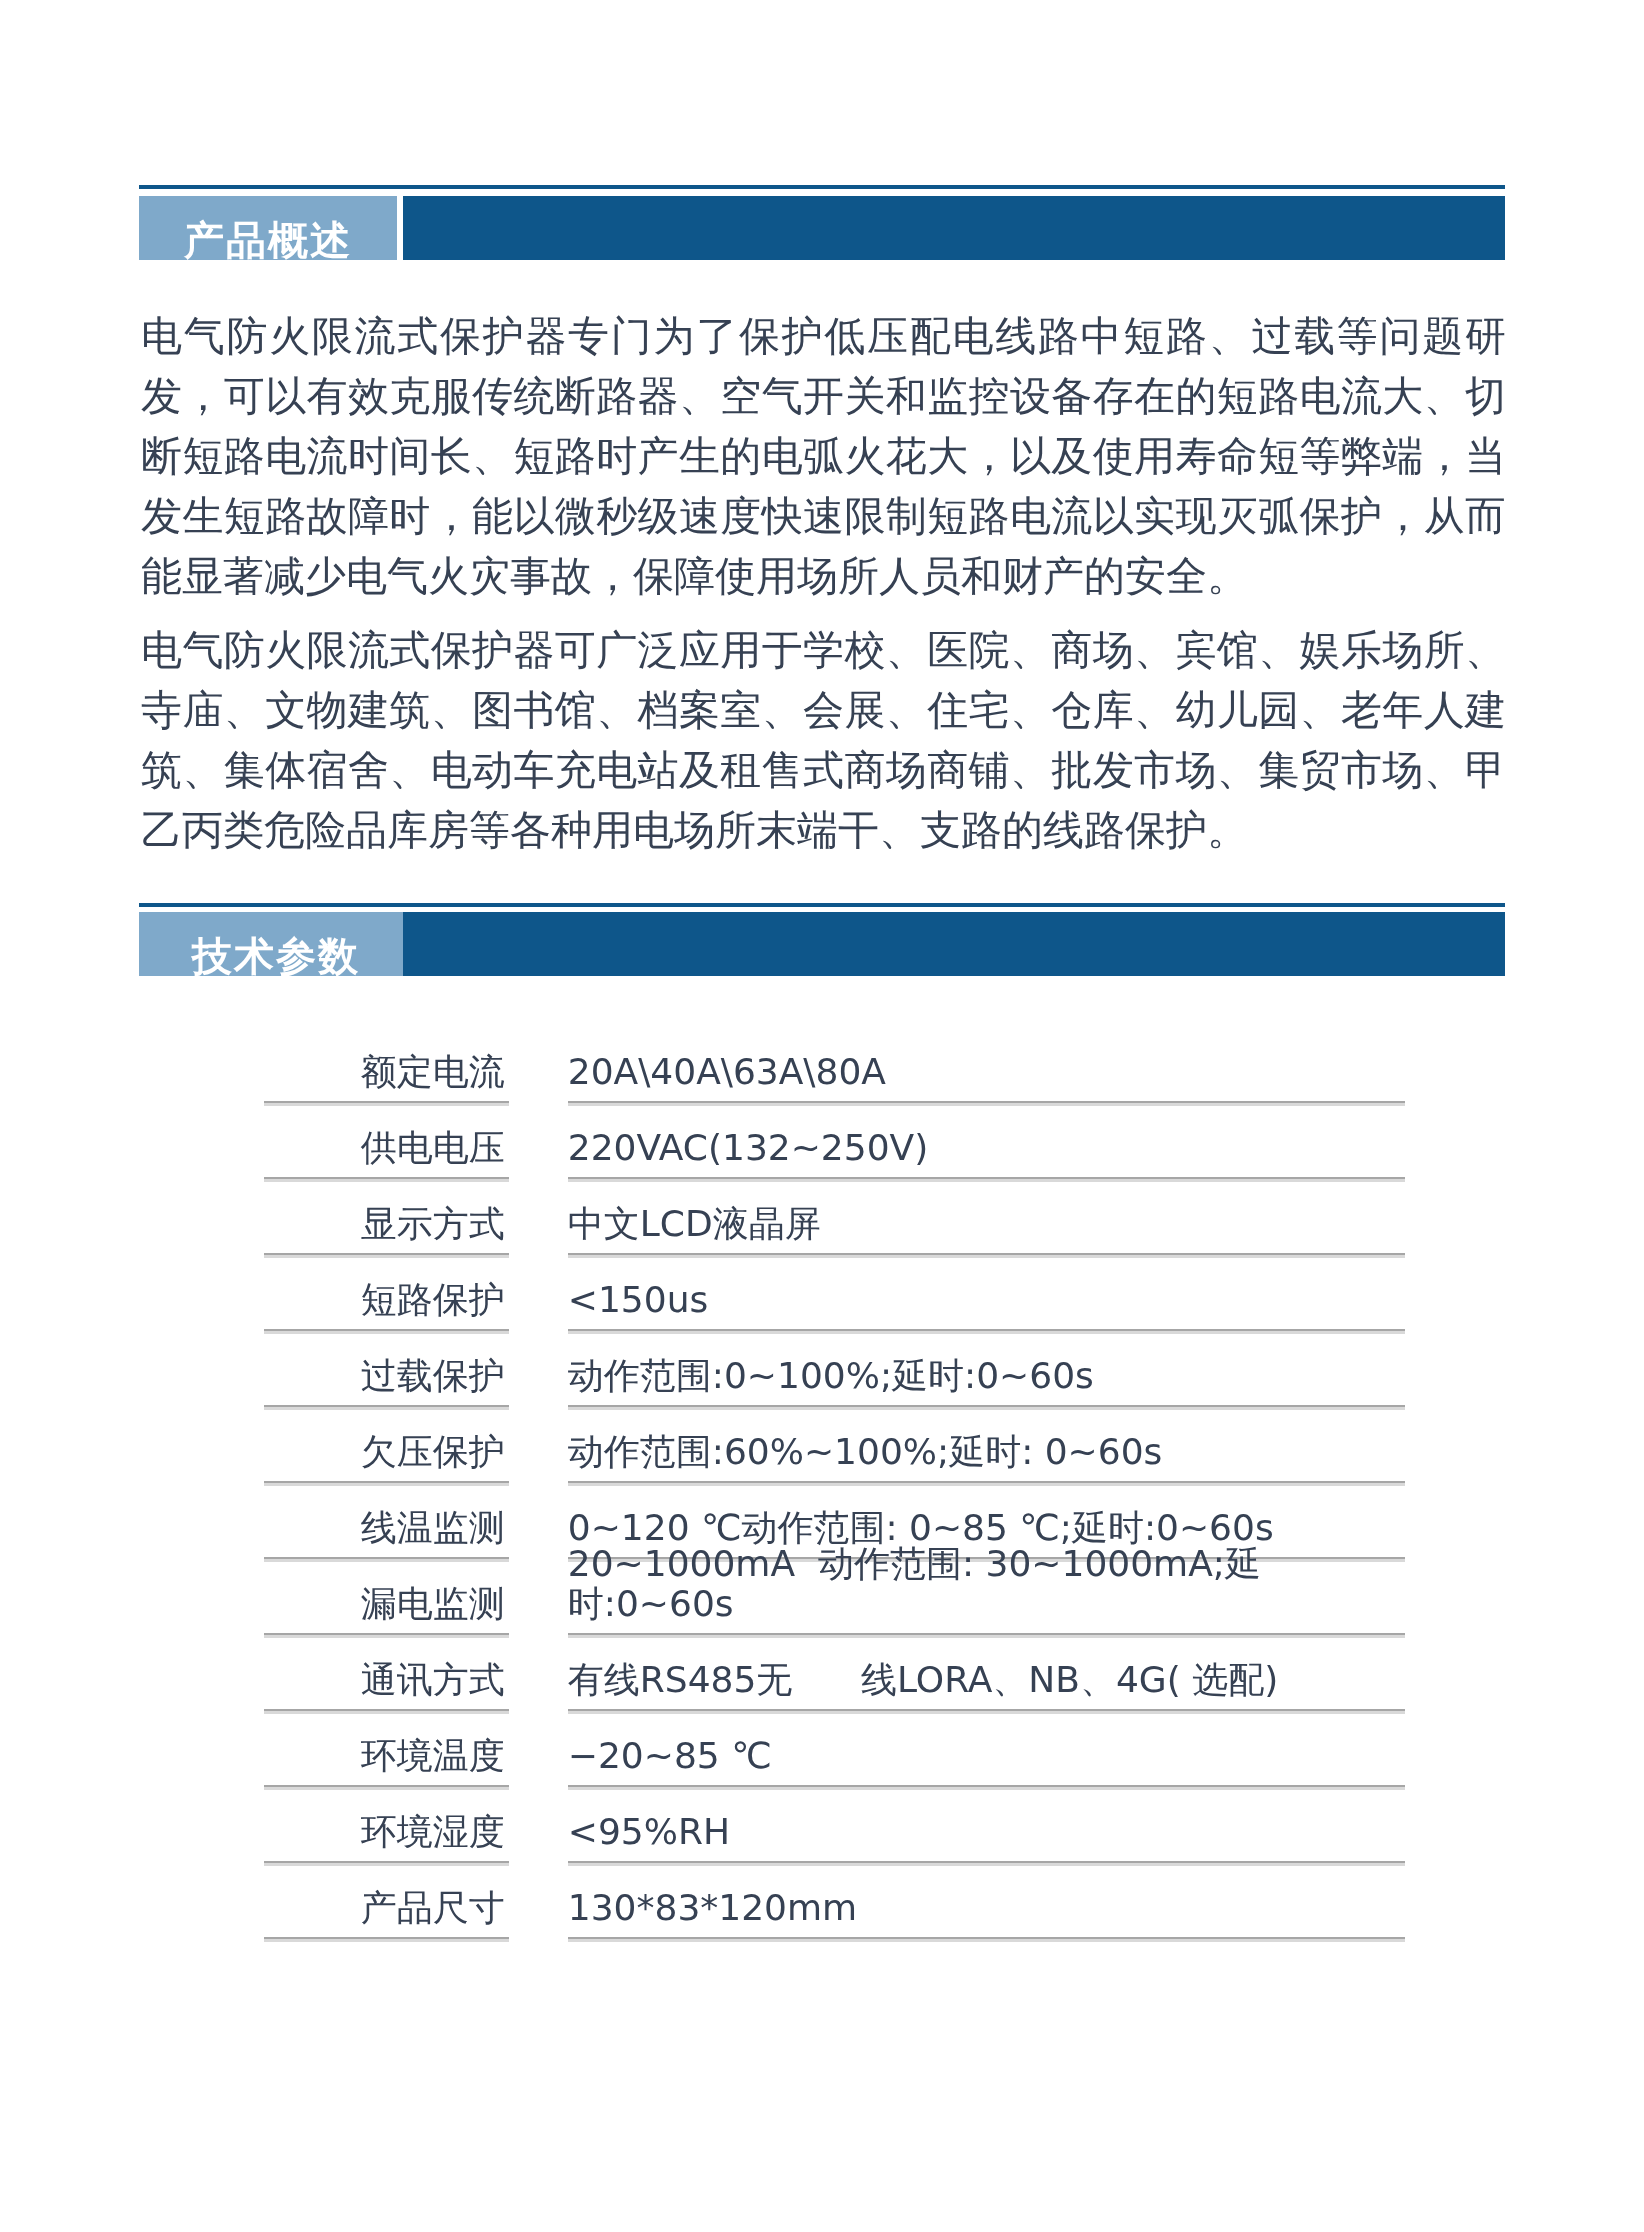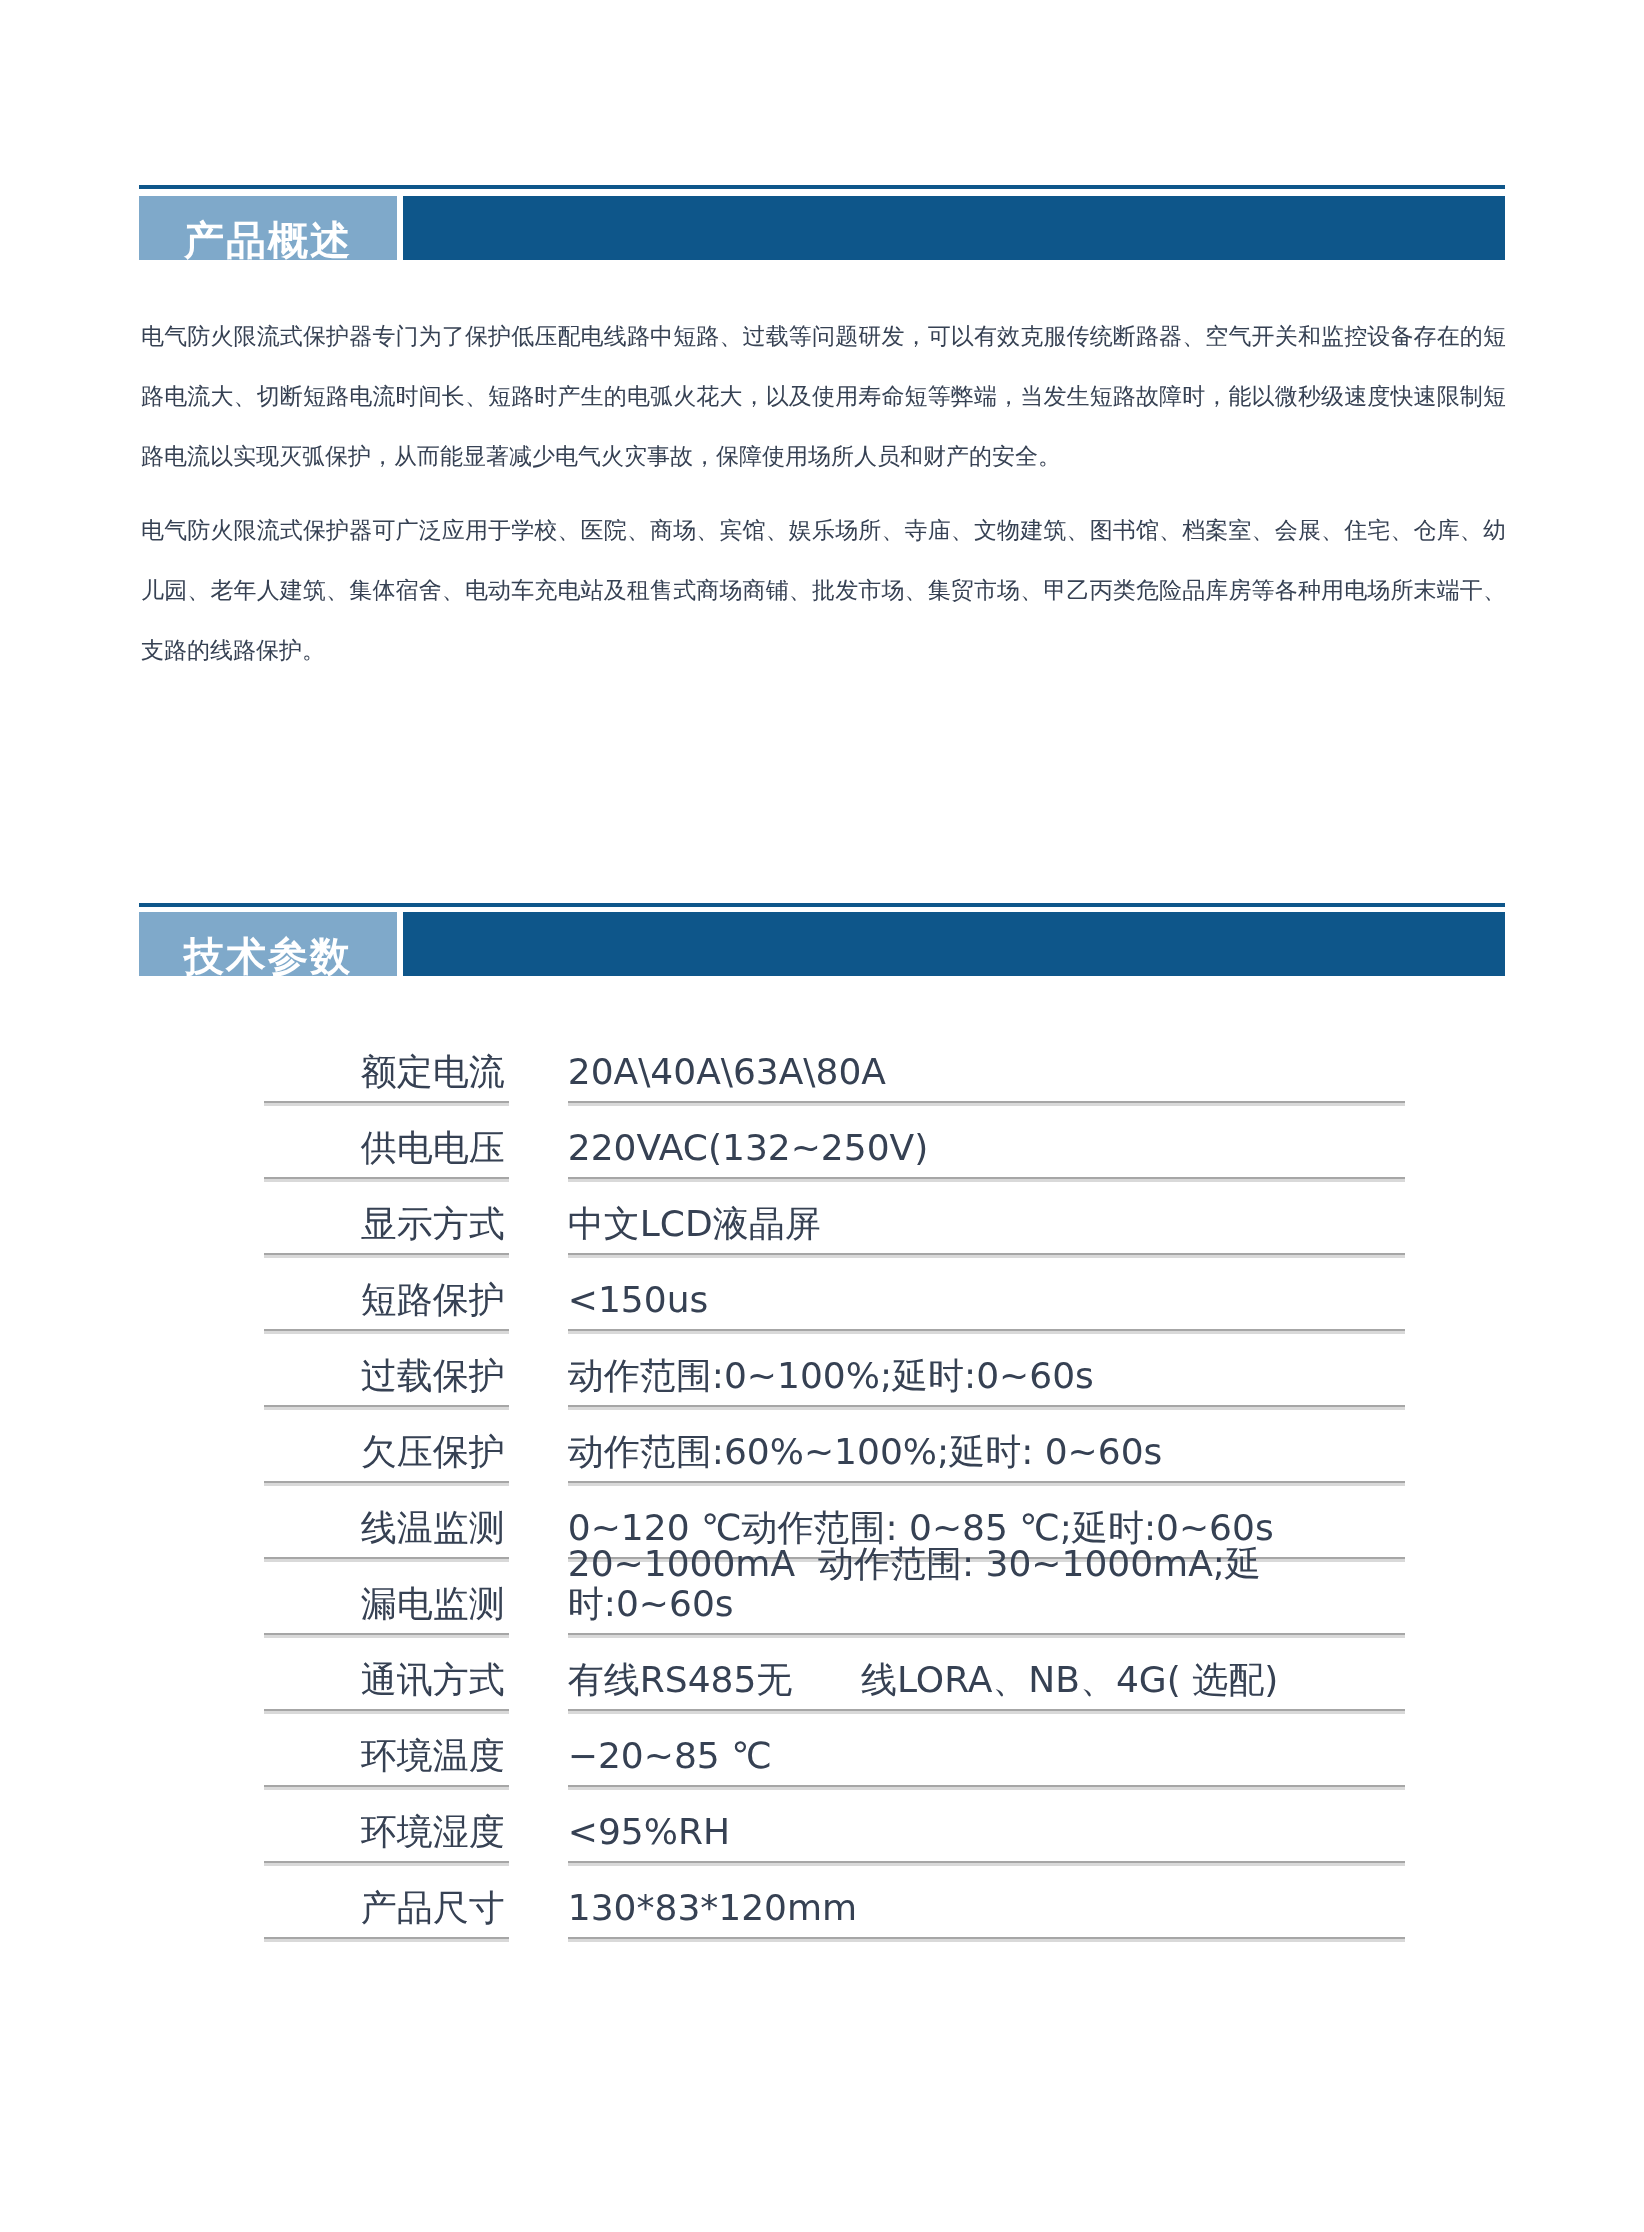--- a/index.html
+++ b/index.html
@@ -42,30 +42,30 @@
     position: absolute;
     left: 403px;
     width: 1102px;
     height: 64px;
     background: #0e568a;
   }
   .rule-1  { top: 185px; }
   .box-1   { top: 196px; }
   .bar-1   { top: 196px; }
   .rule-2  { top: 903px; }
-  .box-2   { top: 912px; }
+  .box-2   { top: 912px; padding-left: 8px; }
   .bar-2   { top: 912px; }
 
   
   .overview-text {
     position: absolute;
     left: 141px;
     top: 306px;
     width: 1365px;
-    font-size: 23px;
+    font-size: 41px;
     line-height: 60px;
     text-align: justify;
     text-justify: inter-ideograph;
   }
   .overview-text p { margin: 0; }
   .overview-text p + p { margin-top: 14px; }
 
   
   .spec-table {
     position: absolute;

